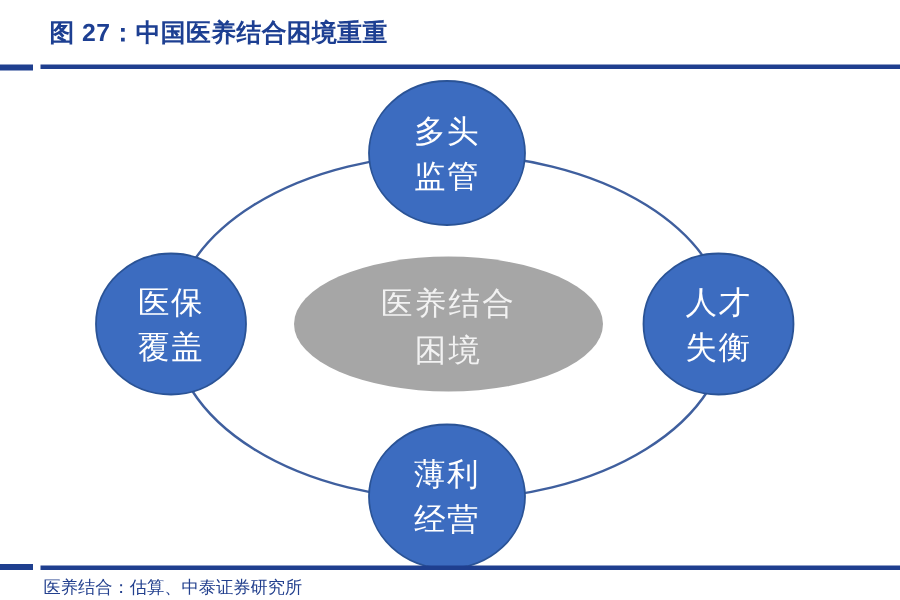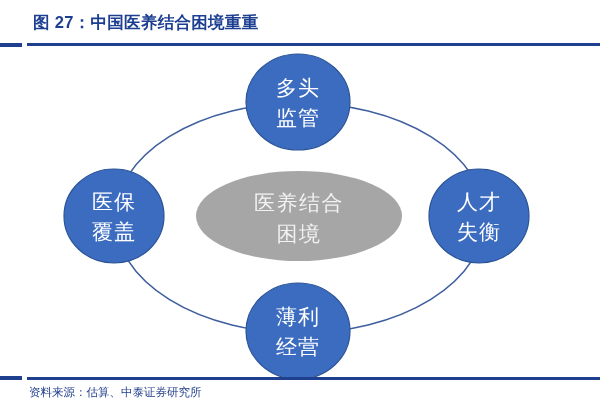--- a/index.html
+++ b/index.html
@@ -156,16 +156,16 @@
       <ellipse cx="114" cy="170" rx="50" ry="47" fill="#3c6cc0" stroke="#2a5396" stroke-width="1.2"></ellipse>
       <text class="node-label" x="114" y="157">医保</text>
       <text class="node-label" x="114" y="187">覆盖</text>
 
     </svg>
   </div>
 
   <div class="footer">
     <div class="margin-dash-bottom"></div>
     <div class="footer-rule"></div>
-    <div class="source-note">资料来源：估算、中泰证券研究所</div>
+    <div class="source-note">医养结合：估算、中泰证券研究所</div>
   </div>
 
 </div>
 
 </body></html>

